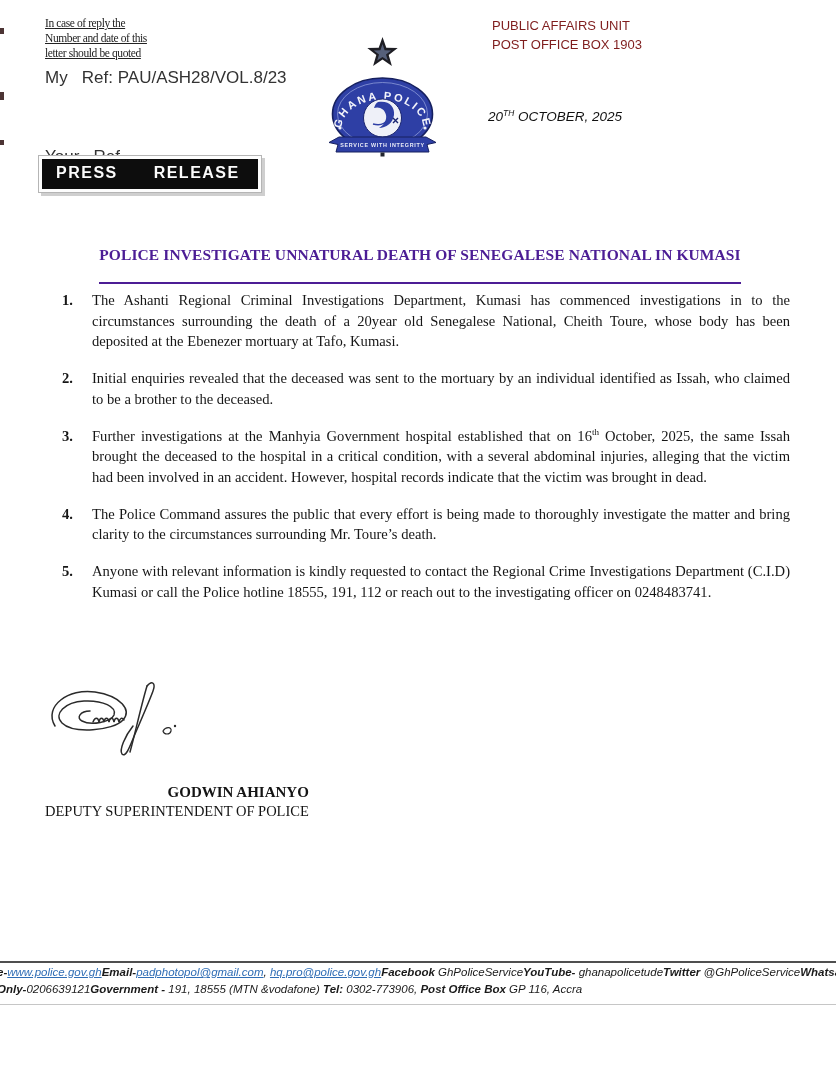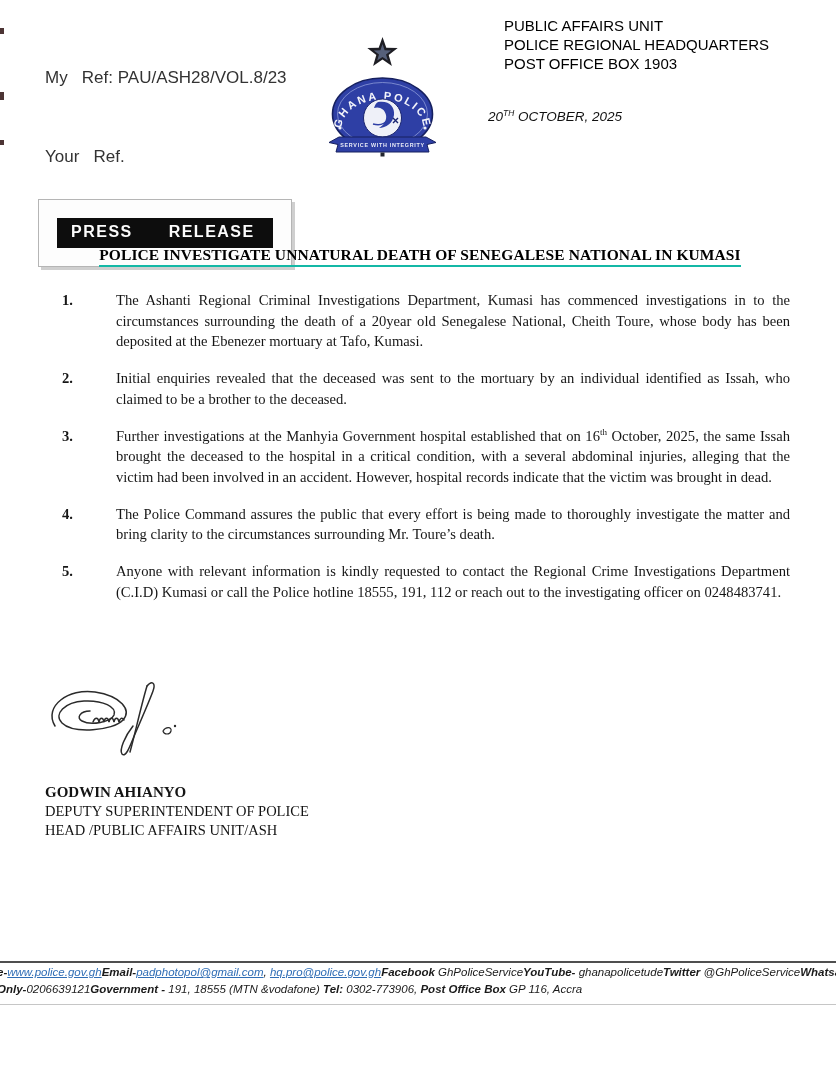--- a/index.html
+++ b/index.html
@@ -16,59 +16,58 @@
     letter-spacing:-0.4px; color:#222;
   }
   .reply-note div { text-decoration:underline; }
   .ref-line {
     position:absolute; left:45px; white-space:pre;
     font-family:"Liberation Sans", sans-serif; font-size:17px; color:#333;
   }
   .my-ref { top:68px; }
   .your-ref { top:99px;margin-top:48px; }
   .office-block {
-    position:absolute; top:16px; left:504px;
-    font-family:"Liberation Sans", sans-serif; font-size:15px; line-height:19px; color:#000000;
+    position:absolute; top:16px; left:492px;
+    font-family:"Liberation Sans", sans-serif; font-size:13px; line-height:19px; color:#7f1d1d;
   }
   .date-line {
     position:absolute; top:109px; left:488px;
     font-family:"Liberation Sans", sans-serif; font-size:13.5px; color:#111;font-style:italic;
   }
   sup { font-size:62%; vertical-align:super; line-height:0; }
   .crest { position:absolute; top:36px; left:325px; width:115px; height:122px; }
   
   .press-box-outer {
     position:absolute; top:155px; left:38px; display:inline-block;
-    background:#fdfdfd; border:1px solid #b5b5b5; padding:18px;
+    background:#fdfdfd; border:1px solid #b5b5b5; padding:3px;
     box-shadow:3px 3px 0 #cfcfcf;
-    margin-top:44px;
   }
   .press-box-inner {
     background:#0d0d0d; color:#fcfcfc; padding:5px 18px 7px 14px;
     font-family:"Liberation Sans", sans-serif; font-weight:bold;
     font-size:16px; letter-spacing:1.5px; word-spacing:12px; white-space:pre;
   }
   
   .title-wrap { position:absolute; top:246px; left:48px; width:744px; text-align:center; white-space:nowrap; }
   .title-text {
     display:inline-block; font-weight:bold; font-size:15.5px; letter-spacing:0.1px;
-    border-bottom:2px solid #14b8a6; padding-bottom:1px; color:#000000;
+    border-bottom:2px solid #4c1d95; padding-bottom:18px; color:#4c1d95;
   }
   
   .body-block { position:absolute; top:290px; left:62px; width:728px; }
   .para { display:flex; margin-bottom:16.5px; font-size:14.6px; line-height:20.5px; color:#161616; }
   .pnum { flex:none; width:30px; font-weight:bold; }
-  .ptext { flex:1; text-align:justify;margin-left:24px; }
+  .ptext { flex:1; text-align:justify; }
   
   .signature { position:absolute; top:676px; left:35px; width:180px; height:98px; }
   .signatory {
     position:absolute; top:783px; left:45px;
     font-size:14.5px; line-height:19px; color:#141414;
   }
-  .signatory .name { font-weight:bold; font-size:15px; }
+  .signatory .name { font-weight:bold; font-size:15px;text-align:right; }
   
   .footer-rule { position:absolute; top:961px; left:0; width:836px; height:2px; background:#4f4f4f; }
   .footer-line {
     position:absolute; left:-3px; width:842px; white-space:nowrap; overflow:hidden;
     font-family:"Liberation Sans", sans-serif; font-style:italic;
     font-size:11.5px; color:#1a1a1a;
   }
   .footer-line-1 { top:966px; }
   .footer-line-2 { top:983px; }
   .footer-line .bold { font-weight:bold; }
@@ -79,20 +78,25 @@
 </style>
 </head>
 <body>
 
 <div class="page">
 
   <div class="scan-mark" style="top:28px;height:6px;"></div>
   <div class="scan-mark" style="top:92px;height:8px;"></div>
   <div class="scan-mark" style="top:140px;height:5px;"></div>
 
+  <div class="reply-note">
+    <div>In case of reply the</div>
+    <div>Number and date of this</div>
+    <div>letter should be quoted</div>
+  </div>
 
   <div class="ref-line my-ref">My   Ref: PAU/ASH28/VOL.8/23</div>
   <div class="ref-line your-ref">Your   Ref.</div>
 
   <svg class="crest" viewBox="0 0 115 122">
     <polygon points="57.5,1 61.3,11.7 72.7,12.1 63.7,19 66.9,29.9 57.5,23.5 48.1,29.9 51.3,19 42.3,12.1 53.7,11.7" fill="#1e1e24"></polygon>
     <polygon points="57.5,8 59.6,14.2 66.2,14.5 61,18.4 62.8,24.6 57.5,21 52.2,24.6 54,18.4 48.8,14.5 55.4,14.2" fill="#56607a"></polygon>
     <ellipse cx="57.5" cy="78" rx="50" ry="36" fill="#2e3fa5" stroke="#16205f" stroke-width="1.6"></ellipse>
     <ellipse cx="57.5" cy="78" rx="45" ry="31.5" fill="none" stroke="#8d9bd8" stroke-width="0.8"></ellipse>
     <path id="crestArc" d="M 17,88 A 41,29 0 0 1 98,88" fill="none"></path>
@@ -112,21 +116,20 @@
       <circle cx="15" cy="92" r="1.6"></circle>
       <circle cx="100" cy="92" r="1.6"></circle>
     </g>
     <path d="M14,101 L101,101 L111,106.5 L102,108.5 L104,116 L11,116 L13,108.5 L4,106.5 Z" fill="#2e3fa5" stroke="#16205f" stroke-width="1"></path>
     <text x="57.5" y="111" text-anchor="middle" font-family="Liberation Sans, sans-serif" font-size="5.4" font-weight="bold" fill="#e9ebf6" letter-spacing="0.7">SERVICE WITH INTEGRITY</text>
     <rect x="55.5" y="116.5" width="4" height="4" fill="#23262e"></rect>
   </svg>
 
   <div class="office-block">
     <div>PUBLIC AFFAIRS UNIT</div>
-    <div>POLICE REGIONAL HEADQUARTERS</div>
     <div>POST OFFICE BOX 1903</div>
   </div>
   <div class="date-line"><span>20</span><sup>TH</sup><span> OCTOBER, 2025</span></div>
 
   <div class="press-box-outer">
     <div class="press-box-inner">PRESS  RELEASE</div>
   </div>
 
   <div class="title-wrap">
     <span class="title-text">POLICE INVESTIGATE UNNATURAL DEATH OF SENEGALESE NATIONAL IN KUMASI</span>
@@ -162,21 +165,20 @@
       <path d="M112,10 C117,4 121,7 118,15 C114,26 106,44 100,58 C95,70 91,82 87,78 C84,74 90,60 98,50"></path>
       <path d="M112,10 C106,30 100,58 95,76"></path>
       <path d="M128,55 c3,-5 9,-4 8,0 c-1,4 -7,4 -8,0 z" stroke-width="1.2"></path>
       <circle cx="140" cy="50" r="1.2" fill="#2b2b2b" stroke="none"></circle>
     </g>
   </svg>
 
   <div class="signatory">
     <div class="name">GODWIN AHIANYO</div>
     <div>DEPUTY SUPERINTENDENT OF POLICE</div>
-    <div>HEAD /PUBLIC AFFAIRS UNIT/ASH</div>
   </div>
 
   <div class="footer-rule"></div>
   <div class="footer-line footer-line-1"><span class="bold">e-</span><a href="#" style="color: rgb(47, 109, 181);">www.police.gov.gh</a><span class="bold">Email-</span><a href="#" style="color: rgb(47, 109, 181);">padphotopol@gmail.com</a><span>, </span><a href="#" style="color: rgb(47, 109, 181);">hq.pro@police.gov.gh</a><span class="bold">Facebook</span><span> GhPoliceService</span><span class="bold">YouTube-</span><span> ghanapolicetude</span><span class="bold">Twitter</span><span> @GhPoliceService</span><span class="bold">Whatsapp</span></div>
   <div class="footer-line footer-line-2"><span class="bold">Only-</span><span>0206639121</span><span class="bold">Government - </span><span>191, 18555 (MTN &amp;vodafone)  </span><span class="bold">Tel:</span><span> 0302-773906,   </span><span class="bold">Post Office Box</span><span> GP 116, Accra</span></div>
   <div class="footer-rule-2"></div>
 
 </div>
 
 </body></html>

